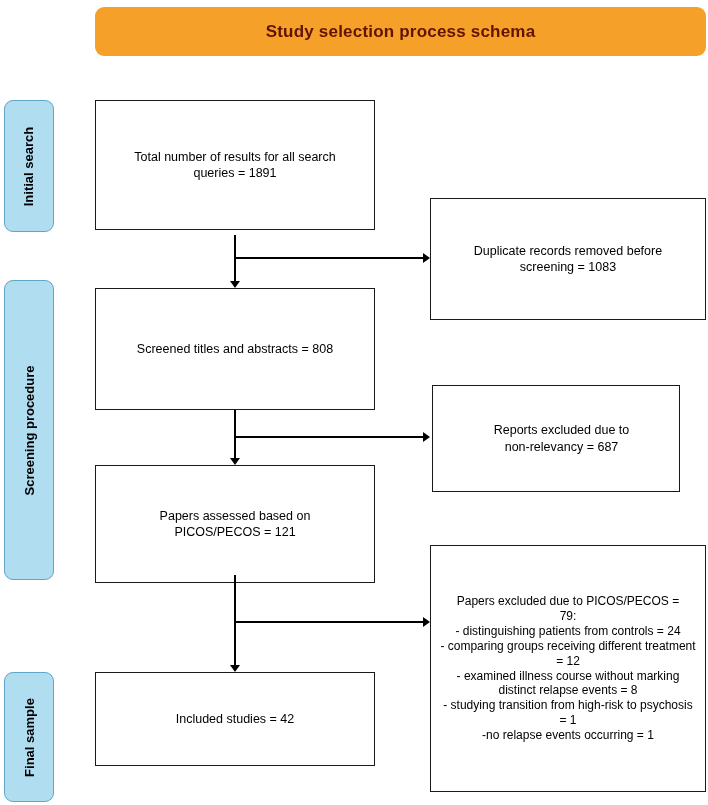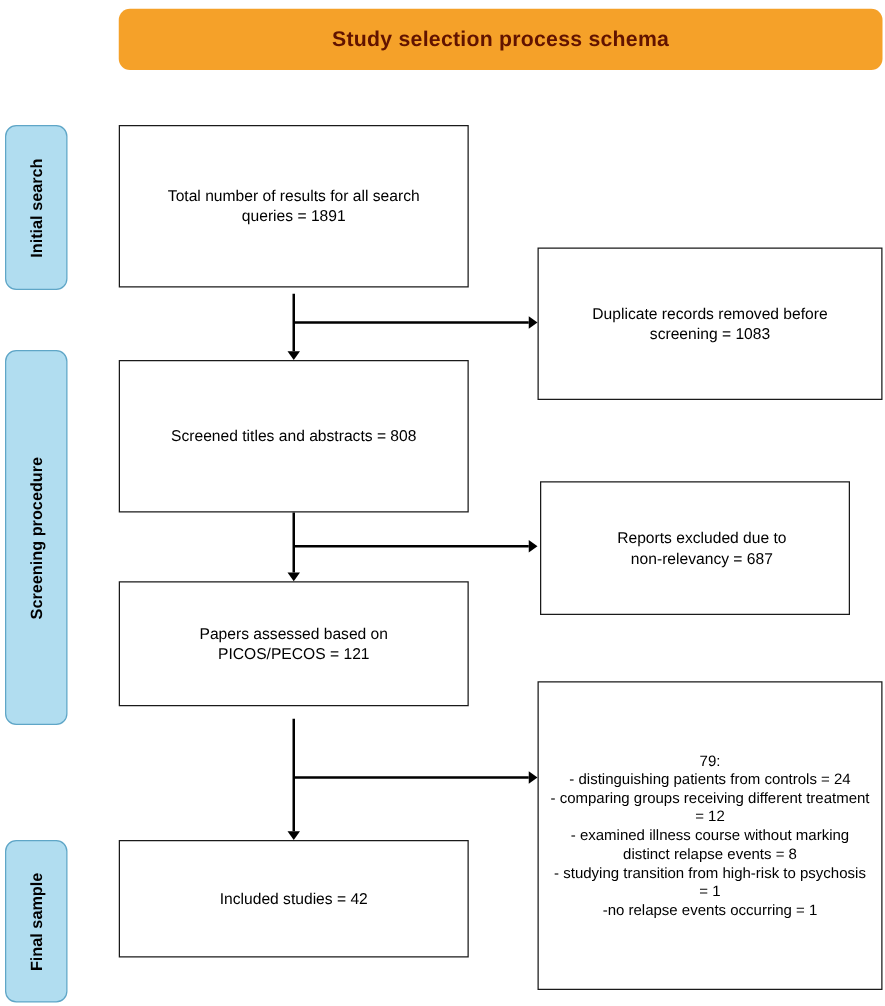--- a/index.html
+++ b/index.html
@@ -100,41 +100,42 @@
   <div class="box" style="left:95px; top:100px; width:280px; height:130px;">
     <div>Total number of results for all search</div>
     <div>queries = 1891</div>
   </div>
 
   <div class="box" style="left:95px; top:288px; width:280px; height:122px;">
     <div>Screened titles and abstracts = 808</div>
     <div></div>
   </div>
 
-  <div class="box" style="left:95px; top:465px; width:280px; height:100px;">
+  <div class="box" style="left:95px; top:465px; width:280px; height:118px;">
     <div>Papers assessed based on</div>
     <div>PICOS/PECOS = 121</div>
   </div>
 
   <div class="box" style="left:95px; top:672px; width:280px; height:94px;">
     <div>Included studies = 42</div>
     <div></div>
   </div>
 
   <div class="box" style="left:430px; top:198px; width:276px; height:122px;">
     <div>Duplicate records removed before</div>
     <div>screening = 1083</div>
   </div>
 
   <div class="box" style="left:432px; top:385px; width:248px; height:107px;padding-left:17px;">
     <div>Reports excluded due to</div>
     <div>non-relevancy = 687</div>
   </div>
 
   <div class="box excl" style="left:430px; top:545px; width:276px; height:247px;">
+    <div>Papers excluded due to PICOS/PECOS =</div>
     <div>79:</div>
     <div>- distinguishing patients from controls = 24</div>
     <div>- comparing groups receiving different treatment = 12</div>
     <div>- examined illness course without marking distinct relapse events = 8</div>
     <div>- studying transition from high-risk to psychosis = 1</div>
     <div>-no relapse events occurring = 1</div>
   </div>
 
   <div class="vline" style="left:234px; top:235px; height:46px;"></div>
   <div class="arr-down" style="left:230px; top:281px;"></div>

